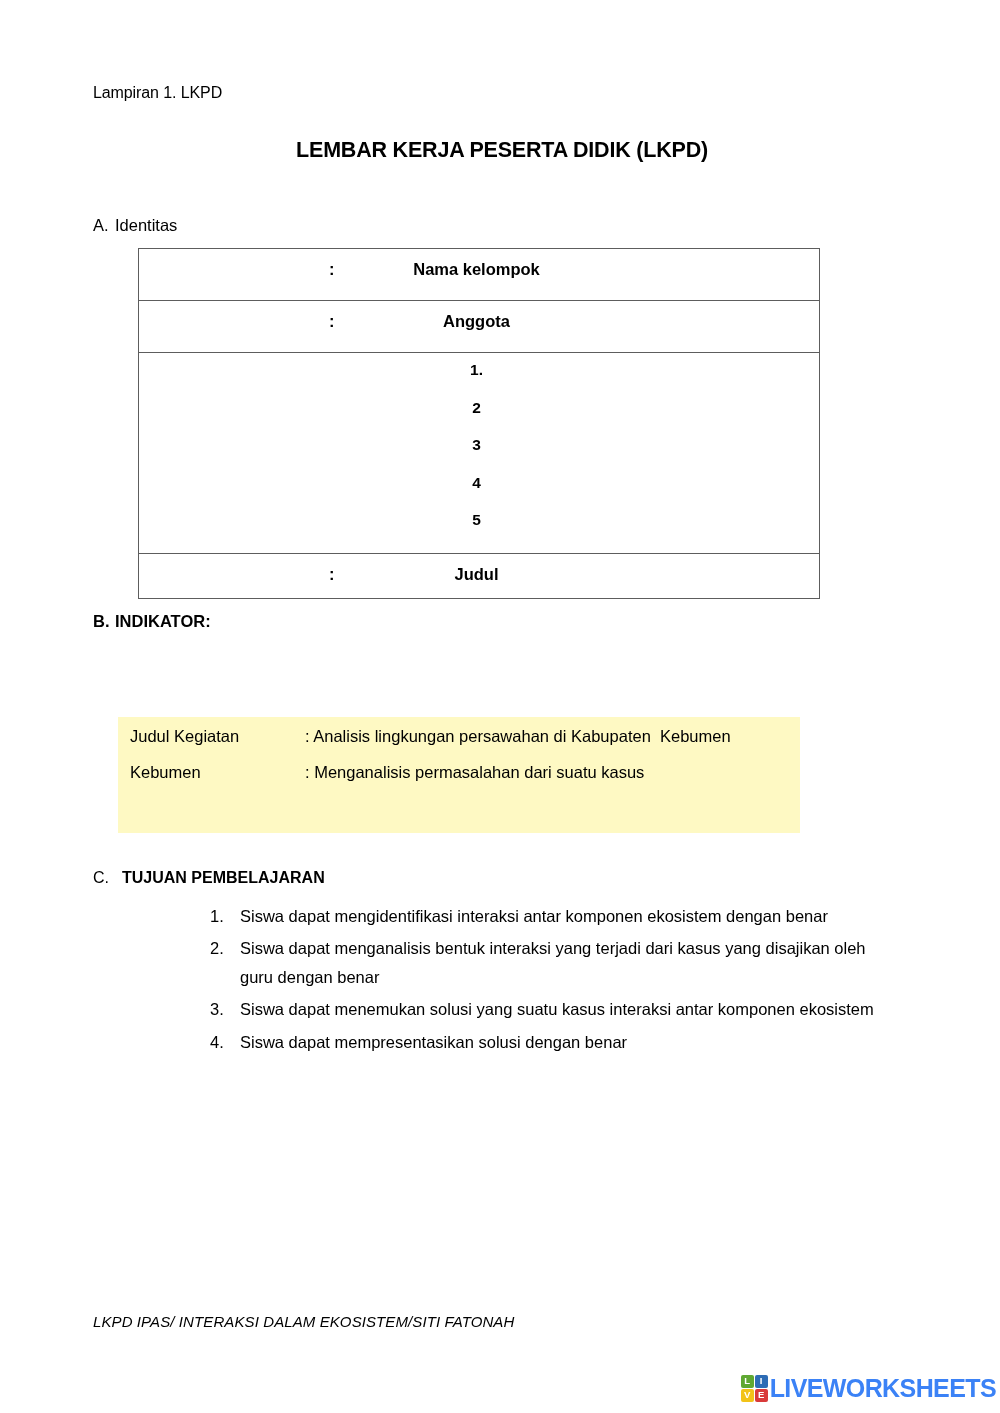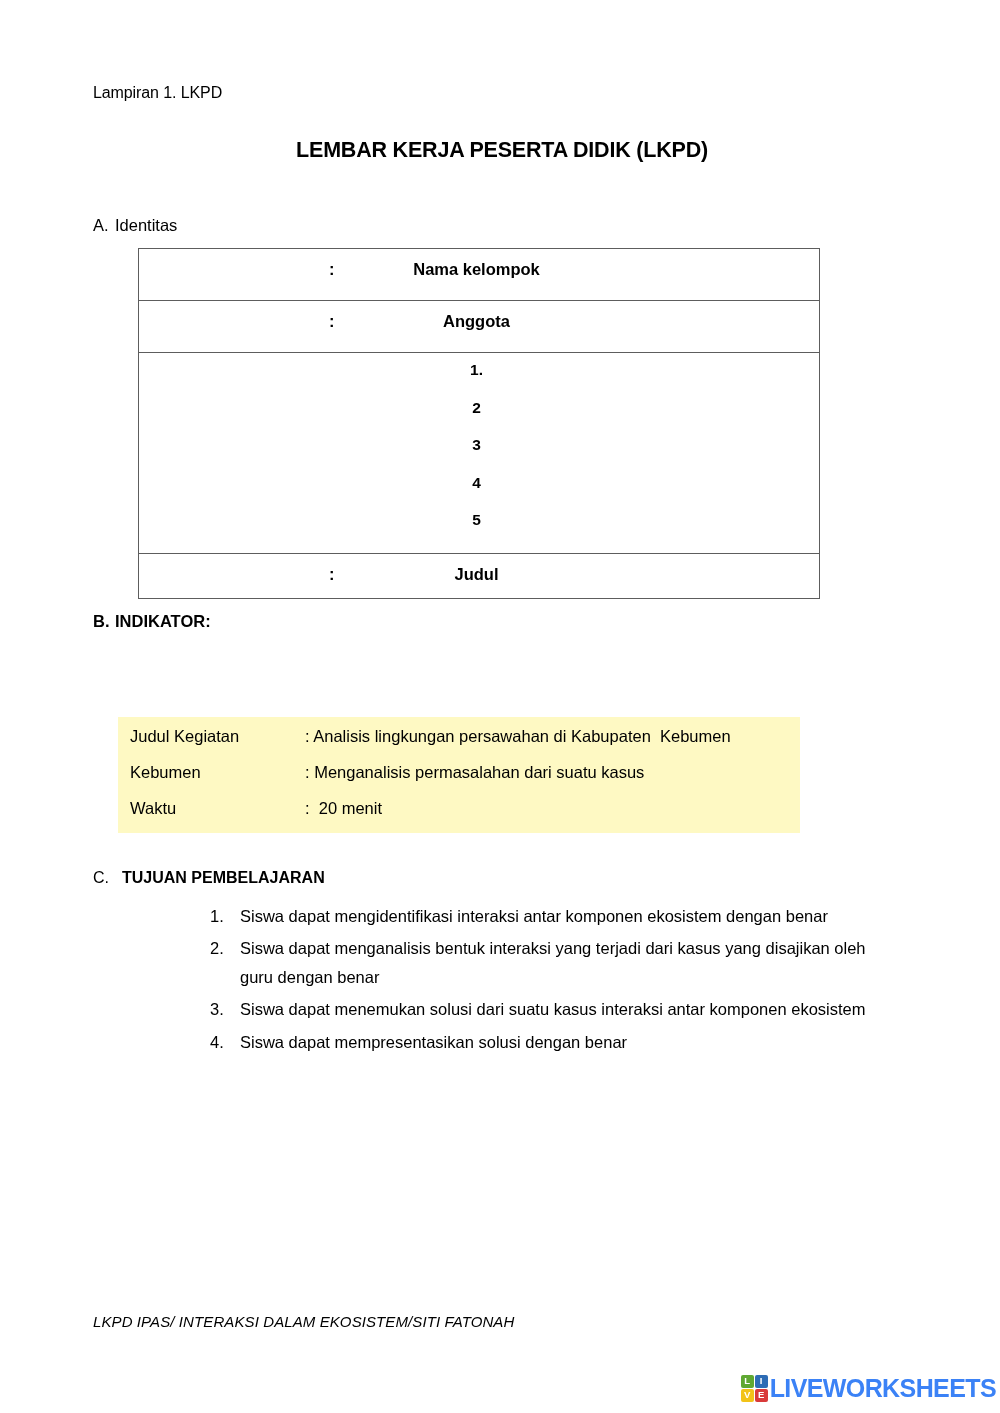--- a/index.html
+++ b/index.html
@@ -265,42 +265,38 @@
 
   <div class="info-box">
     <div class="info-row">
       <span class="lbl">Judul Kegiatan</span>
       <span class="val">: Analisis lingkungan persawahan di Kabupaten  Kebumen</span>
     </div>
     <div class="info-row">
       <span class="lbl">Kebumen</span>
       <span class="val">: Menganalisis permasalahan dari suatu kasus</span>
     </div>
-    <div class="info-row">
-      <span class="lbl">Waktu</span>
-      <span class="val">:  20 menit</span>
-    </div>
   </div>
 
   <div class="sec-c-head">
     <span class="letter">C.</span><span>TUJUAN PEMBELAJARAN</span>
   </div>
 
   <div class="goals">
     <div class="goal">
       <span class="num">1.</span>
       <span>Siswa dapat mengidentifikasi interaksi antar komponen ekosistem dengan benar</span>
     </div>
     <div class="goal">
       <span class="num">2.</span>
       <span>Siswa dapat menganalisis bentuk interaksi yang terjadi dari kasus yang disajikan oleh guru dengan benar</span>
     </div>
     <div class="goal">
       <span class="num">3.</span>
-      <span>Siswa dapat menemukan solusi dari suatu kasus interaksi antar komponen ekosistem</span>
+      <span>Siswa dapat menemukan solusi yang suatu kasus interaksi antar komponen ekosistem</span>
     </div>
     <div class="goal">
       <span class="num">4.</span>
       <span>Siswa dapat mempresentasikan solusi dengan benar</span>
     </div>
   </div>
 
   <div class="footer-text">LKPD IPAS/ INTERAKSI DALAM EKOSISTEM/SITI FATONAH</div>
 
   <div class="lw-logo">

